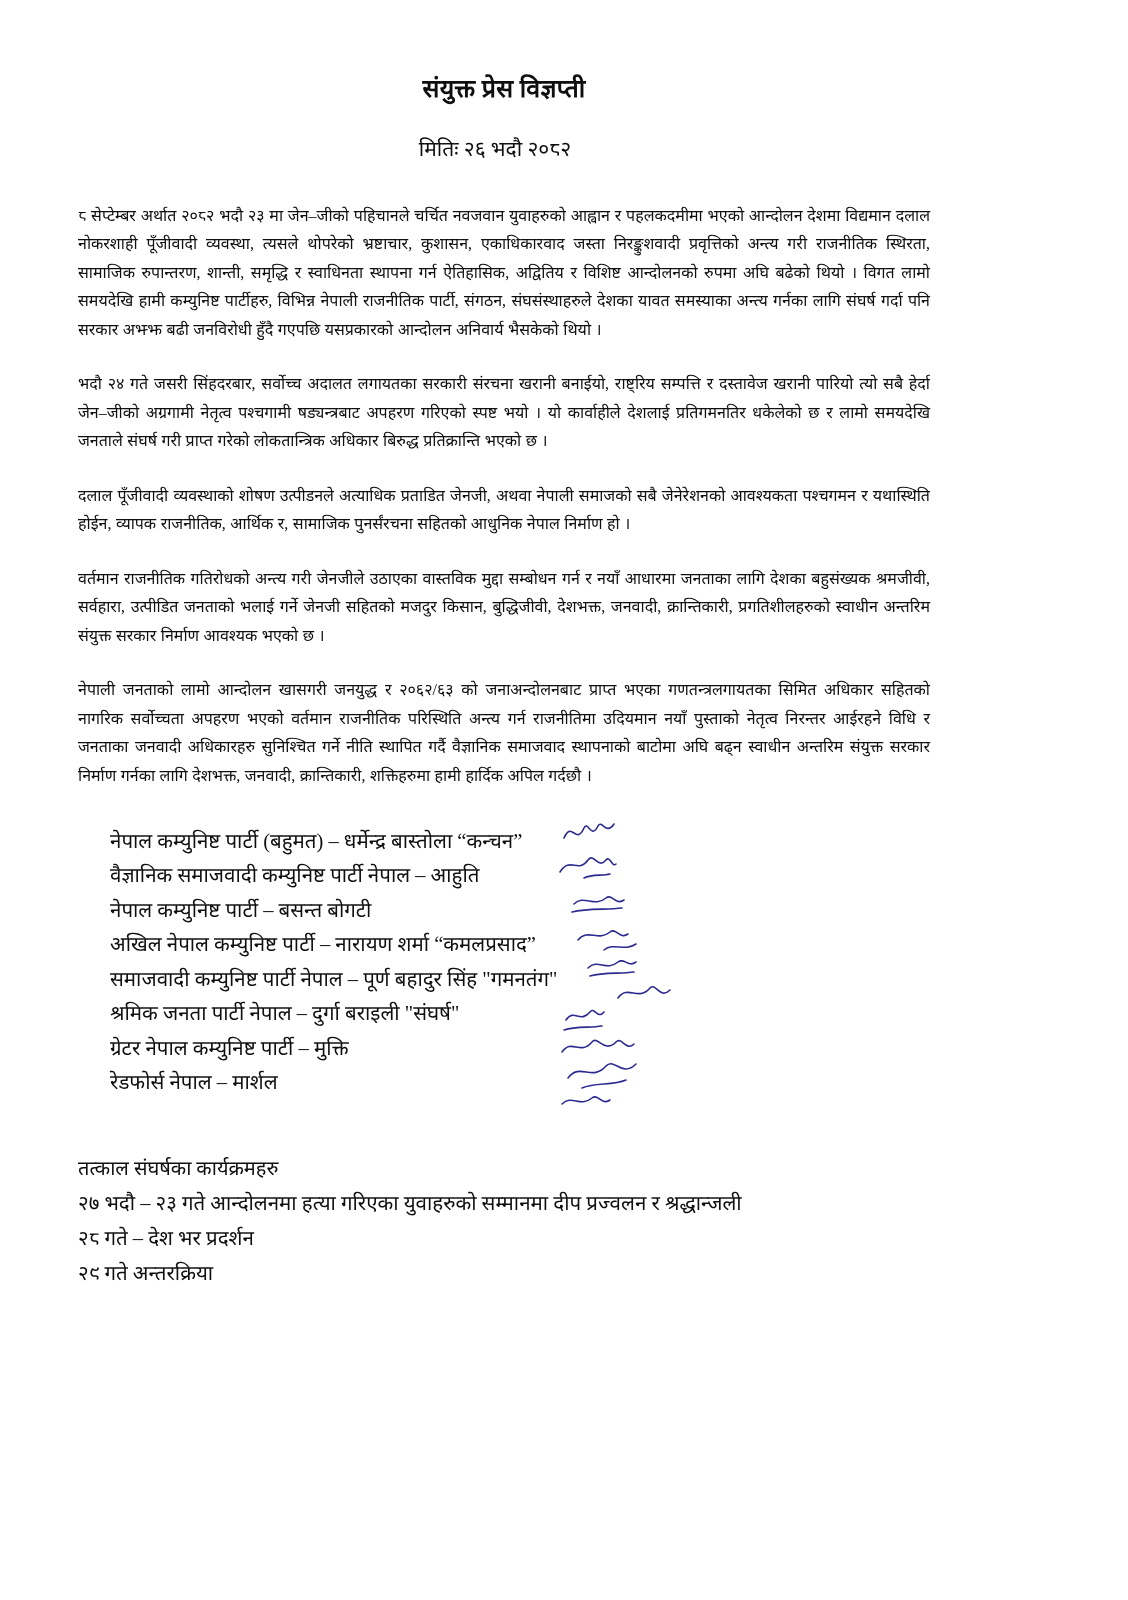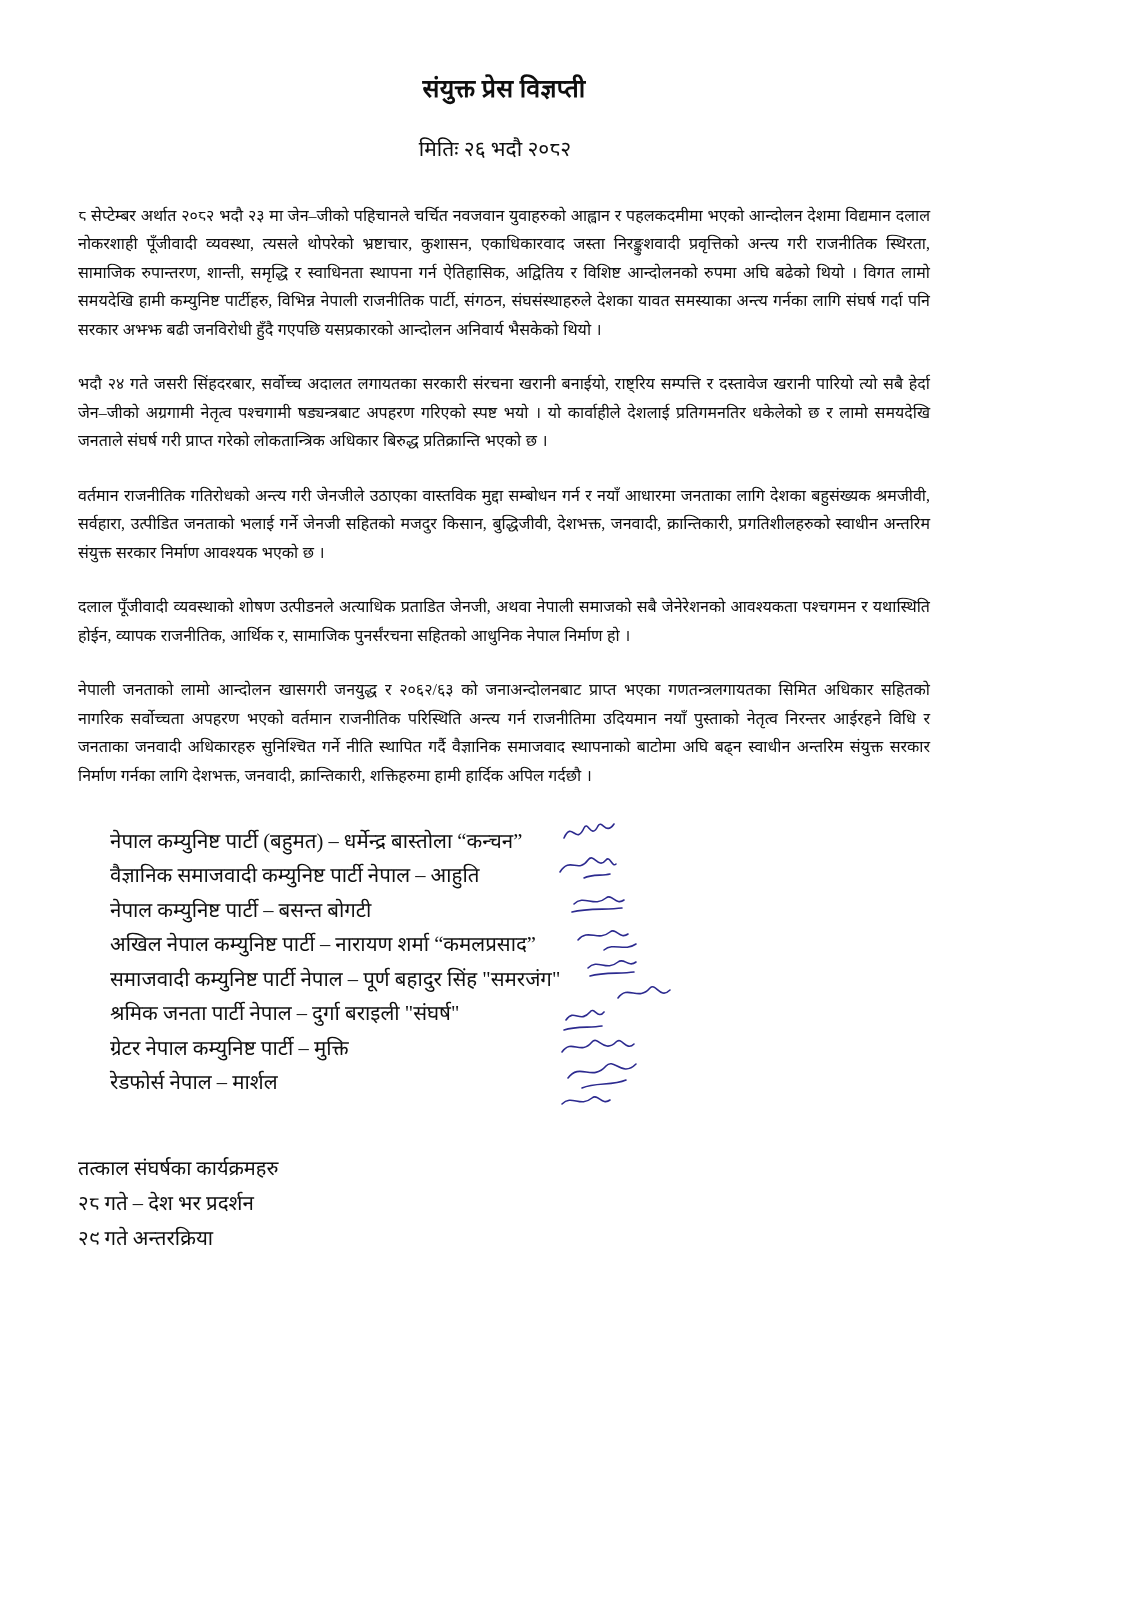--- a/index.html
+++ b/index.html
@@ -82,31 +82,31 @@
 
 <div class="page">
 
   <h1 class="doc-title">संयुक्त प्रेस विज्ञप्ती</h1>
 
   <div class="date-line">मितिः २६ भदौ २०८२</div>
 
   <div class="body-block">
     <p class="para">८ सेप्टेम्बर अर्थात २०८२ भदौ २३ मा जेन–जीको पहिचानले चर्चित नवजवान युवाहरुको आह्वान र पहलकदमीमा भएको आन्दोलन देशमा विद्यमान दलाल नोकरशाही पूँजीवादी व्यवस्था, त्यसले थोपरेको भ्रष्टाचार, कुशासन, एकाधिकारवाद जस्ता निरङ्कुशवादी प्रवृत्तिको अन्त्य गरी राजनीतिक स्थिरता, सामाजिक रुपान्तरण, शान्ती, समृद्धि र स्वाधिनता स्थापना गर्न ऐतिहासिक, अद्वितिय र विशिष्ट आन्दोलनको रुपमा अघि बढेको थियो । विगत लामो समयदेखि हामी कम्युनिष्ट पार्टीहरु, विभिन्न नेपाली राजनीतिक पार्टी, संगठन, संघसंस्थाहरुले देशका यावत समस्याका अन्त्य गर्नका लागि संघर्ष गर्दा पनि सरकार अझ्झ बढी जनविरोधी हुँदै गएपछि यसप्रकारको आन्दोलन अनिवार्य भैसकेको थियो ।</p>
     <p class="para">भदौ २४ गते जसरी सिंहदरबार, सर्वोच्च अदालत लगायतका सरकारी संरचना खरानी बनाईयो, राष्ट्रिय सम्पत्ति र दस्तावेज खरानी पारियो त्यो सबै हेर्दा जेन–जीको अग्रगामी नेतृत्व पश्चगामी षड्यन्त्रबाट अपहरण गरिएको स्पष्ट भयो । यो कार्वाहीले देशलाई प्रतिगमनतिर धकेलेको छ र लामो समयदेखि जनताले संघर्ष गरी प्राप्त गरेको लोकतान्त्रिक अधिकार बिरुद्ध प्रतिक्रान्ति भएको छ ।</p>
+    <p class="para">दलाल पूँजीवादी व्यवस्थाको शोषण उत्पीडनले अत्याधिक प्रताडित जेनजी, अथवा नेपाली समाजको सबै जेनेरेशनको आवश्यकता पश्चगमन र यथास्थिति होईन, व्यापक राजनीतिक, आर्थिक र, सामाजिक पुनर्संरचना सहितको आधुनिक नेपाल निर्माण हो ।</p>
     <p class="para">वर्तमान राजनीतिक गतिरोधको अन्त्य गरी जेनजीले उठाएका वास्तविक मुद्दा सम्बोधन गर्न र नयाँ आधारमा जनताका लागि देशका बहुसंख्यक श्रमजीवी, सर्वहारा, उत्पीडित जनताको भलाई गर्ने जेनजी सहितको मजदुर किसान, बुद्धिजीवी, देशभक्त, जनवादी, क्रान्तिकारी, प्रगतिशीलहरुको स्वाधीन अन्तरिम संयुक्त सरकार निर्माण आवश्यक भएको छ ।</p>
-    <p class="para">दलाल पूँजीवादी व्यवस्थाको शोषण उत्पीडनले अत्याधिक प्रताडित जेनजी, अथवा नेपाली समाजको सबै जेनेरेशनको आवश्यकता पश्चगमन र यथास्थिति होईन, व्यापक राजनीतिक, आर्थिक र, सामाजिक पुनर्संरचना सहितको आधुनिक नेपाल निर्माण हो ।</p>
     <p class="para">नेपाली जनताको लामो आन्दोलन खासगरी जनयुद्ध र २०६२/६३ को जनाअन्दोलनबाट प्राप्त भएका गणतन्त्रलगायतका सिमित अधिकार सहितको नागरिक सर्वोच्चता अपहरण भएको वर्तमान राजनीतिक परिस्थिति अन्त्य गर्न राजनीतिमा उदियमान नयाँ पुस्ताको नेतृत्व निरन्तर आईरहने विधि र जनताका जनवादी अधिकारहरु सुनिश्चित गर्ने नीति स्थापित गर्दै वैज्ञानिक समाजवाद स्थापनाको बाटोमा अघि बढ्न स्वाधीन अन्तरिम संयुक्त सरकार निर्माण गर्नका लागि देशभक्त, जनवादी, क्रान्तिकारी, शक्तिहरुमा हामी हार्दिक अपिल गर्दछौ ।</p>
   </div>
 
   <div class="signatories">
     <div class="sig-row">नेपाल कम्युनिष्ट पार्टी (बहुमत) – धर्मेन्द्र बास्तोला “कन्चन”</div>
     <div class="sig-row">वैज्ञानिक समाजवादी कम्युनिष्ट पार्टी नेपाल – आहुति</div>
     <div class="sig-row">नेपाल कम्युनिष्ट पार्टी – बसन्त बोगटी</div>
     <div class="sig-row">अखिल नेपाल कम्युनिष्ट पार्टी – नारायण शर्मा “कमलप्रसाद”</div>
-    <div class="sig-row">समाजवादी कम्युनिष्ट पार्टी नेपाल – पूर्ण बहादुर सिंह "समरजंग"</div>
+    <div class="sig-row">समाजवादी कम्युनिष्ट पार्टी नेपाल – पूर्ण बहादुर सिंह "गमनतंग"</div>
     <div class="sig-row">श्रमिक जनता पार्टी नेपाल – दुर्गा बराइली "संघर्ष"</div>
     <div class="sig-row">ग्रेटर नेपाल कम्युनिष्ट पार्टी – मुक्ति</div>
     <div class="sig-row">रेडफोर्स नेपाल – मार्शल</div>
 
     <svg class="sig-ink" viewBox="0 0 230 300" xmlns="http://www.w3.org/2000/svg">
       <g fill="none" stroke="#2c2a8f" stroke-width="1.6" stroke-linecap="round">
         <path d="M6 22 C14 4, 18 30, 26 12 C30 4, 33 24, 40 10 C44 3, 48 20, 56 8"></path>
         <path d="M2 56 C12 40, 20 58, 30 44 C36 36, 40 54, 48 44 C52 39, 54 52, 58 48"></path>
         <path d="M26 62 C34 58, 44 60, 52 58"></path>
         <path d="M16 88 C26 78, 36 92, 48 82 C54 77, 58 90, 66 84"></path>
@@ -121,17 +121,18 @@
         <path d="M4 236 C14 222, 22 240, 34 226 C40 219, 46 238, 58 226 C64 220, 68 236, 76 228"></path>
         <path d="M10 262 C22 246, 34 266, 48 250 C56 241, 64 262, 78 248"></path>
         <path d="M24 272 C38 266, 54 270, 68 264"></path>
         <path d="M4 288 C14 278, 22 292, 34 282 C40 277, 44 290, 52 284"></path>
       </g>
     </svg>
   </div>
 
   <div class="programs">
     <div class="prog-head">तत्काल संघर्षका कार्यक्रमहरु</div>
+    <div class="prog-row">२७ भदौ – २३ गते आन्दोलनमा हत्या गरिएका युवाहरुको सम्मानमा दीप प्रज्वलन र श्रद्धान्जली</div>
     <div class="prog-row">२८ गते – देश भर प्रदर्शन</div>
     <div class="prog-row">२९ गते अन्तरक्रिया</div>
   </div>
 
 </div>
 
 </body></html>

